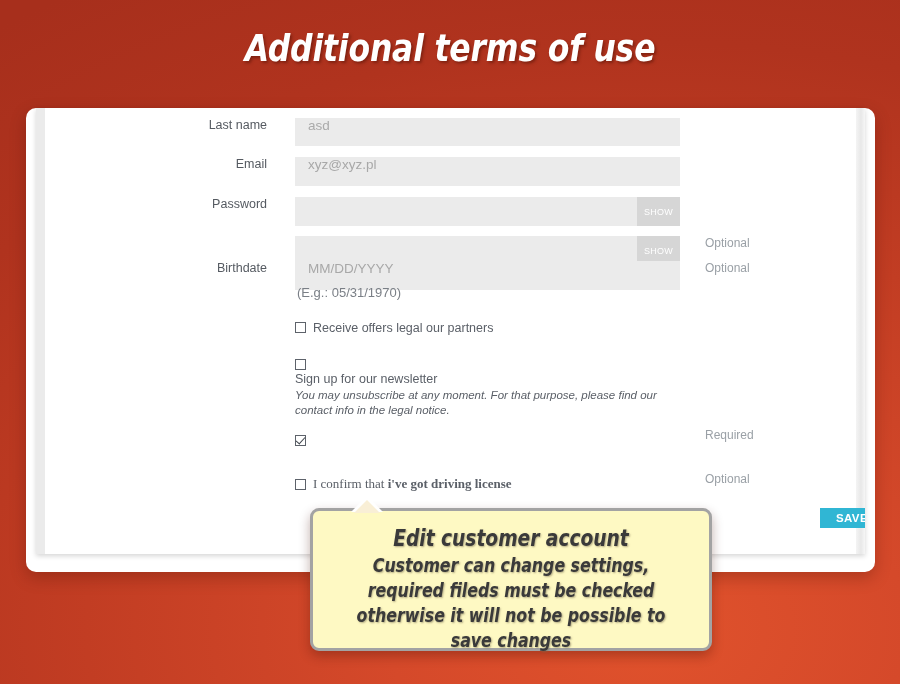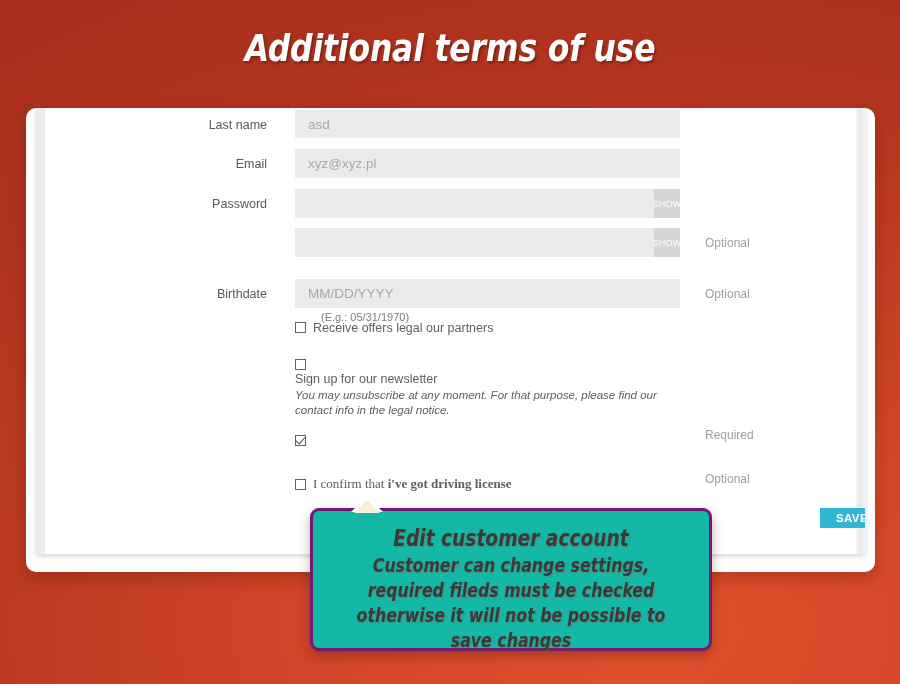--- a/index.html
+++ b/index.html
@@ -87,53 +87,52 @@
     line-height: 30px;
   }
   .field {
     position: absolute;
     left: 250px;
     width: 385px;
     height: 28px;
     background: #ebebeb;
     border: 0;
     display: flex;
-    align-items: center;
+    margin-top: 8px;
   }
   .field .val {
     padding-left: 13px;
     color: #a8a8a8;
     font-size: 13.5px;
   }
   .field .val.filled { color: #aaaaaa; }
   .showbtn {
     position: absolute;
     right: 0; top: 0;
     height: 28px;
-    width: 26px;
+    width: 43px;
     background: #d6d6d6;
     color: #ffffff;
     font-size: 9px;
     letter-spacing: .3px;
     display: flex; align-items: center; justify-content: center;
     cursor: pointer;
   }
   .sidenote {
     position: absolute;
     left: 660px;
     color: #9aa0a6;
     font-size: 12px;
     line-height: 30px;
   }
   .hint {
     position: absolute;
     left: 252px;
     color: #7a7f86;
-    font-size: 11px;
-    margin-left: 24px;
+    font-size: 13px;
   }
 
   
   .cb {
     display: inline-block;
     width: 11px; height: 11px;
     border: 1.6px solid #5d626a;
     background: #fff;
     position: relative;
     vertical-align: middle;
@@ -171,22 +170,22 @@
     letter-spacing: .4px;
     display: flex; align-items: center; justify-content: center;
     cursor: pointer;
   }
 
   
   #callout {
     position: absolute;
     left: 310px; top: 508px;
     width: 402px; height: 143px;
-    background: #14b8a6;
-    border: 3px solid #701a75;
+    background: #fef9c3;
+    border: 3px solid #a3a3a3;
     border-radius: 9px;
     box-shadow: 0 5px 12px rgba(70,15,5,0.33);
     text-align: center;
     z-index: 5;
   }
   #callout-arrow {
     position: absolute;
     left: 38px; top: -15px;
     width: 0; height: 0;
     border-left: 16px solid transparent;
@@ -251,21 +250,21 @@
         </div>
 
         <div class="row" style="top:120px;">
           <div class="field" style="height:29px;">
             <span class="val"></span>
             <div class="showbtn" style="height:29px;">SHOW</div>
           </div>
           <div class="sidenote">Optional</div>
         </div>
 
-        <div class="row" style="top:171px;">
+        <div class="row" style="top:145px;">
           <div class="lbl">Birthdate</div>
           <div class="field" style="height:29px;">
             <span class="val">MM/DD/YYYY</span>
           </div>
           <div class="sidenote">Optional</div>
           <div class="hint" style="top:32px;">(E.g.: 05/31/1970)</div>
         </div>
 
         <div class="chkline" style="left:250px; top:212px;">
           <span class="cb"></span><span class="txt">Receive offers legal our partners</span>

